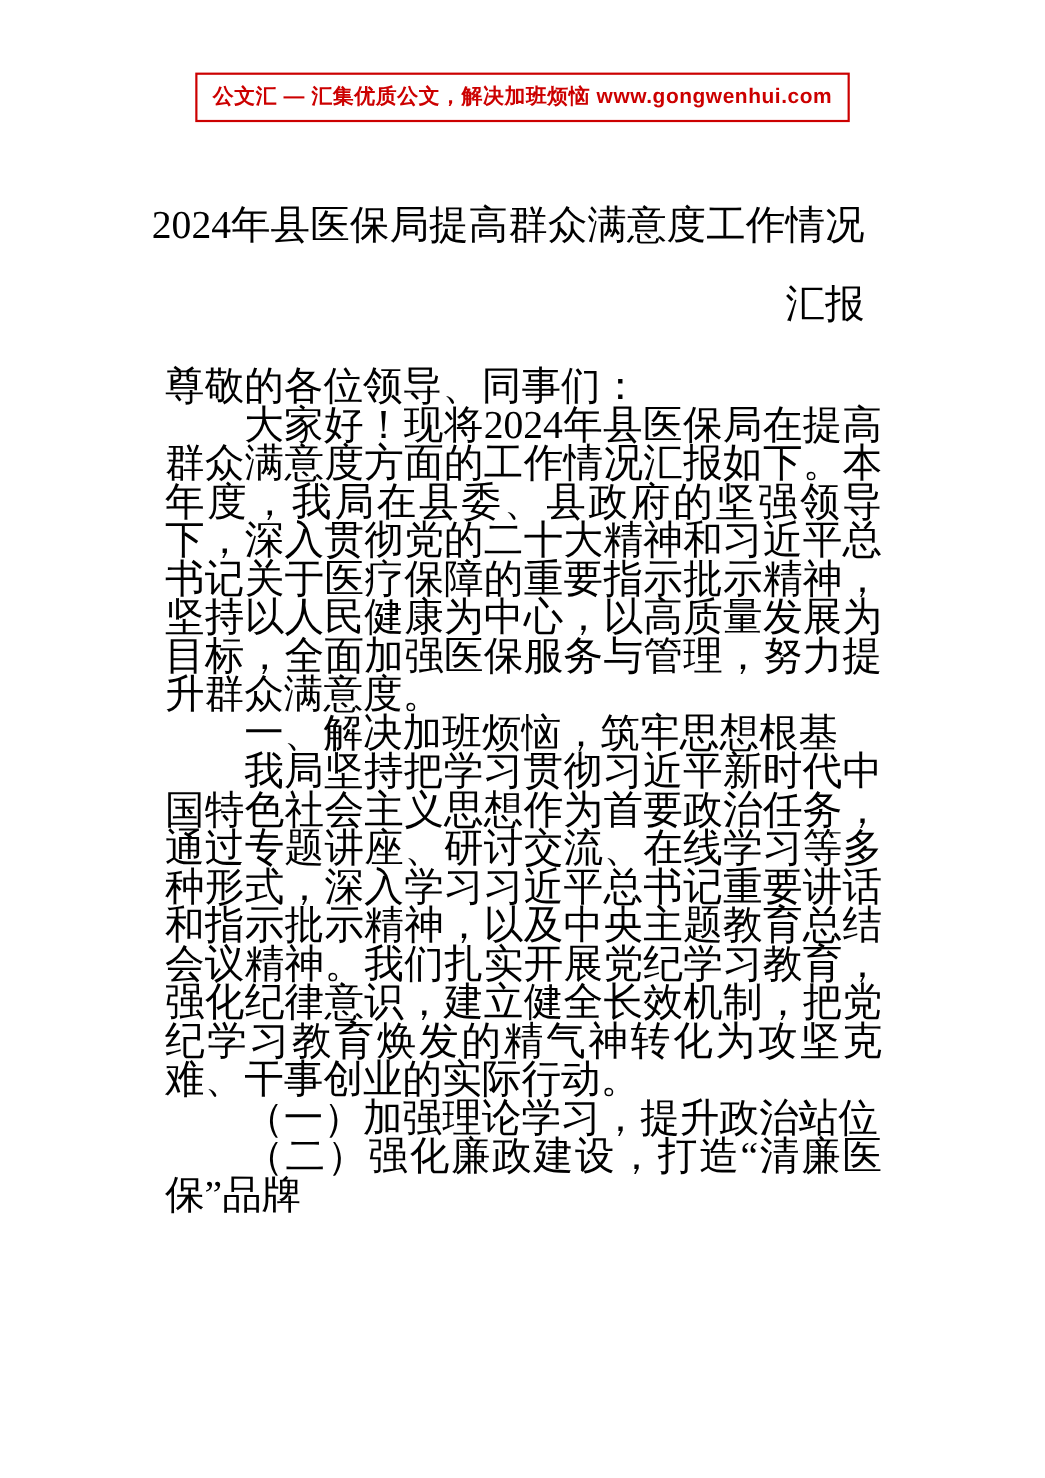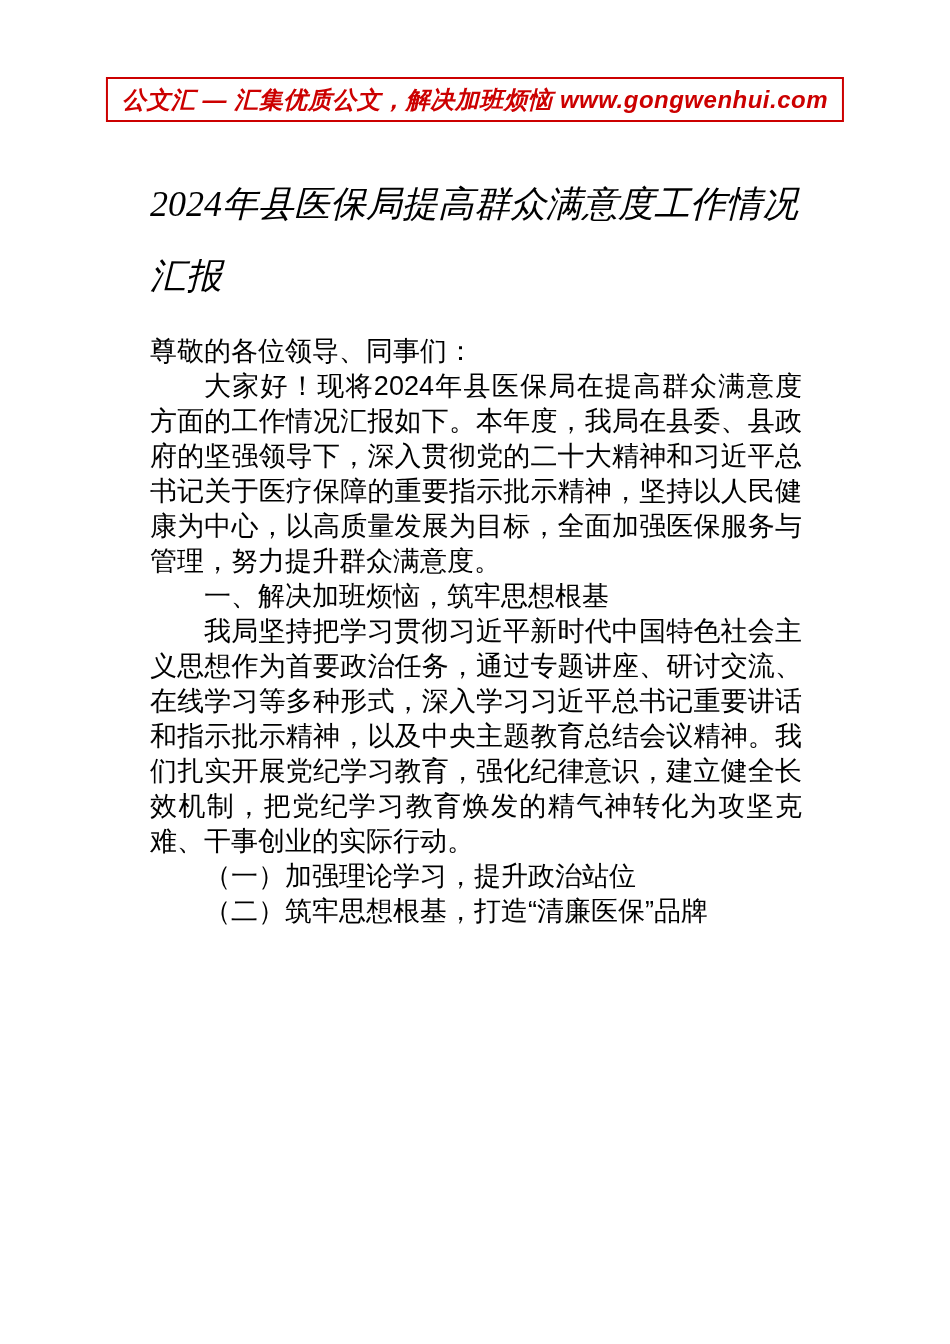--- a/index.html
+++ b/index.html
@@ -11,55 +11,54 @@
   }
   .page {
     position: relative;
     width: 950px;
     height: 1344px;
     background: var(--page-bg, #ffffff);
     overflow: hidden;
   }
   .banner {
     position: absolute;
-    top: 77px;
+    top: 66px;
     left: 50%;
     transform: translateX(-50%);
     border: 2px solid var(--banner-red, #cc0000);
     color: var(--banner-red, #cc0000);
-    font-size: 24px;
+    font-size: 19px;
     font-weight: bold;
     line-height: 25px;
     padding: 8px 14px;
     white-space: nowrap;
     letter-spacing: 0.5px;
-    font-style: italic;
   }
   .title {
     position: absolute;
     top: 168px;
-    left: 150px;
+    left: 136px;
     width: 650px;
-    text-align: left;
+    text-align: right;
     font-family: "Liberation Serif", serif;
     font-size: 36px;
     font-weight: normal;
     line-height: 72px;
     color: var(--text, #000000);
-    font-style: italic;
   }
   .content {
     position: absolute;
     top: 334px;
     left: 150px;
     width: 652px;
-    font-size: 27px;
+    font-size: 36px;
     line-height: 35px;
     text-align: justify;
     word-break: break-all;
+    font-family: Liberation Serif, serif;
   }
   .content p {
     text-indent: 2em;
     margin: 0;
   }
   .content p.no-indent {
     text-indent: 0;
   }
 </style>
 </head>
@@ -72,16 +71,16 @@
   </div>
 
   <h1 class="title">2024年县医保局提高群众满意度工作情况汇报</h1>
 
   <div class="content">
     <p class="no-indent">尊敬的各位领导、同事们：</p>
     <p>大家好！现将2024年县医保局在提高群众满意度方面的工作情况汇报如下。本年度，我局在县委、县政府的坚强领导下，深入贯彻党的二十大精神和习近平总书记关于医疗保障的重要指示批示精神，坚持以人民健康为中心，以高质量发展为目标，全面加强医保服务与管理，努力提升群众满意度。</p>
     <p>一、解决加班烦恼，筑牢思想根基</p>
     <p>我局坚持把学习贯彻习近平新时代中国特色社会主义思想作为首要政治任务，通过专题讲座、研讨交流、在线学习等多种形式，深入学习习近平总书记重要讲话和指示批示精神，以及中央主题教育总结会议精神。我们扎实开展党纪学习教育，强化纪律意识，建立健全长效机制，把党纪学习教育焕发的精气神转化为攻坚克难、干事创业的实际行动。</p>
     <p>（一）加强理论学习，提升政治站位</p>
-    <p>（二）筑牢思想根基，打造“清廉医保”品牌</p>
+    <p>（二）强化廉政建设，打造“清廉医保”品牌</p>
   </div>
 
 </div>
 
 </body></html>

